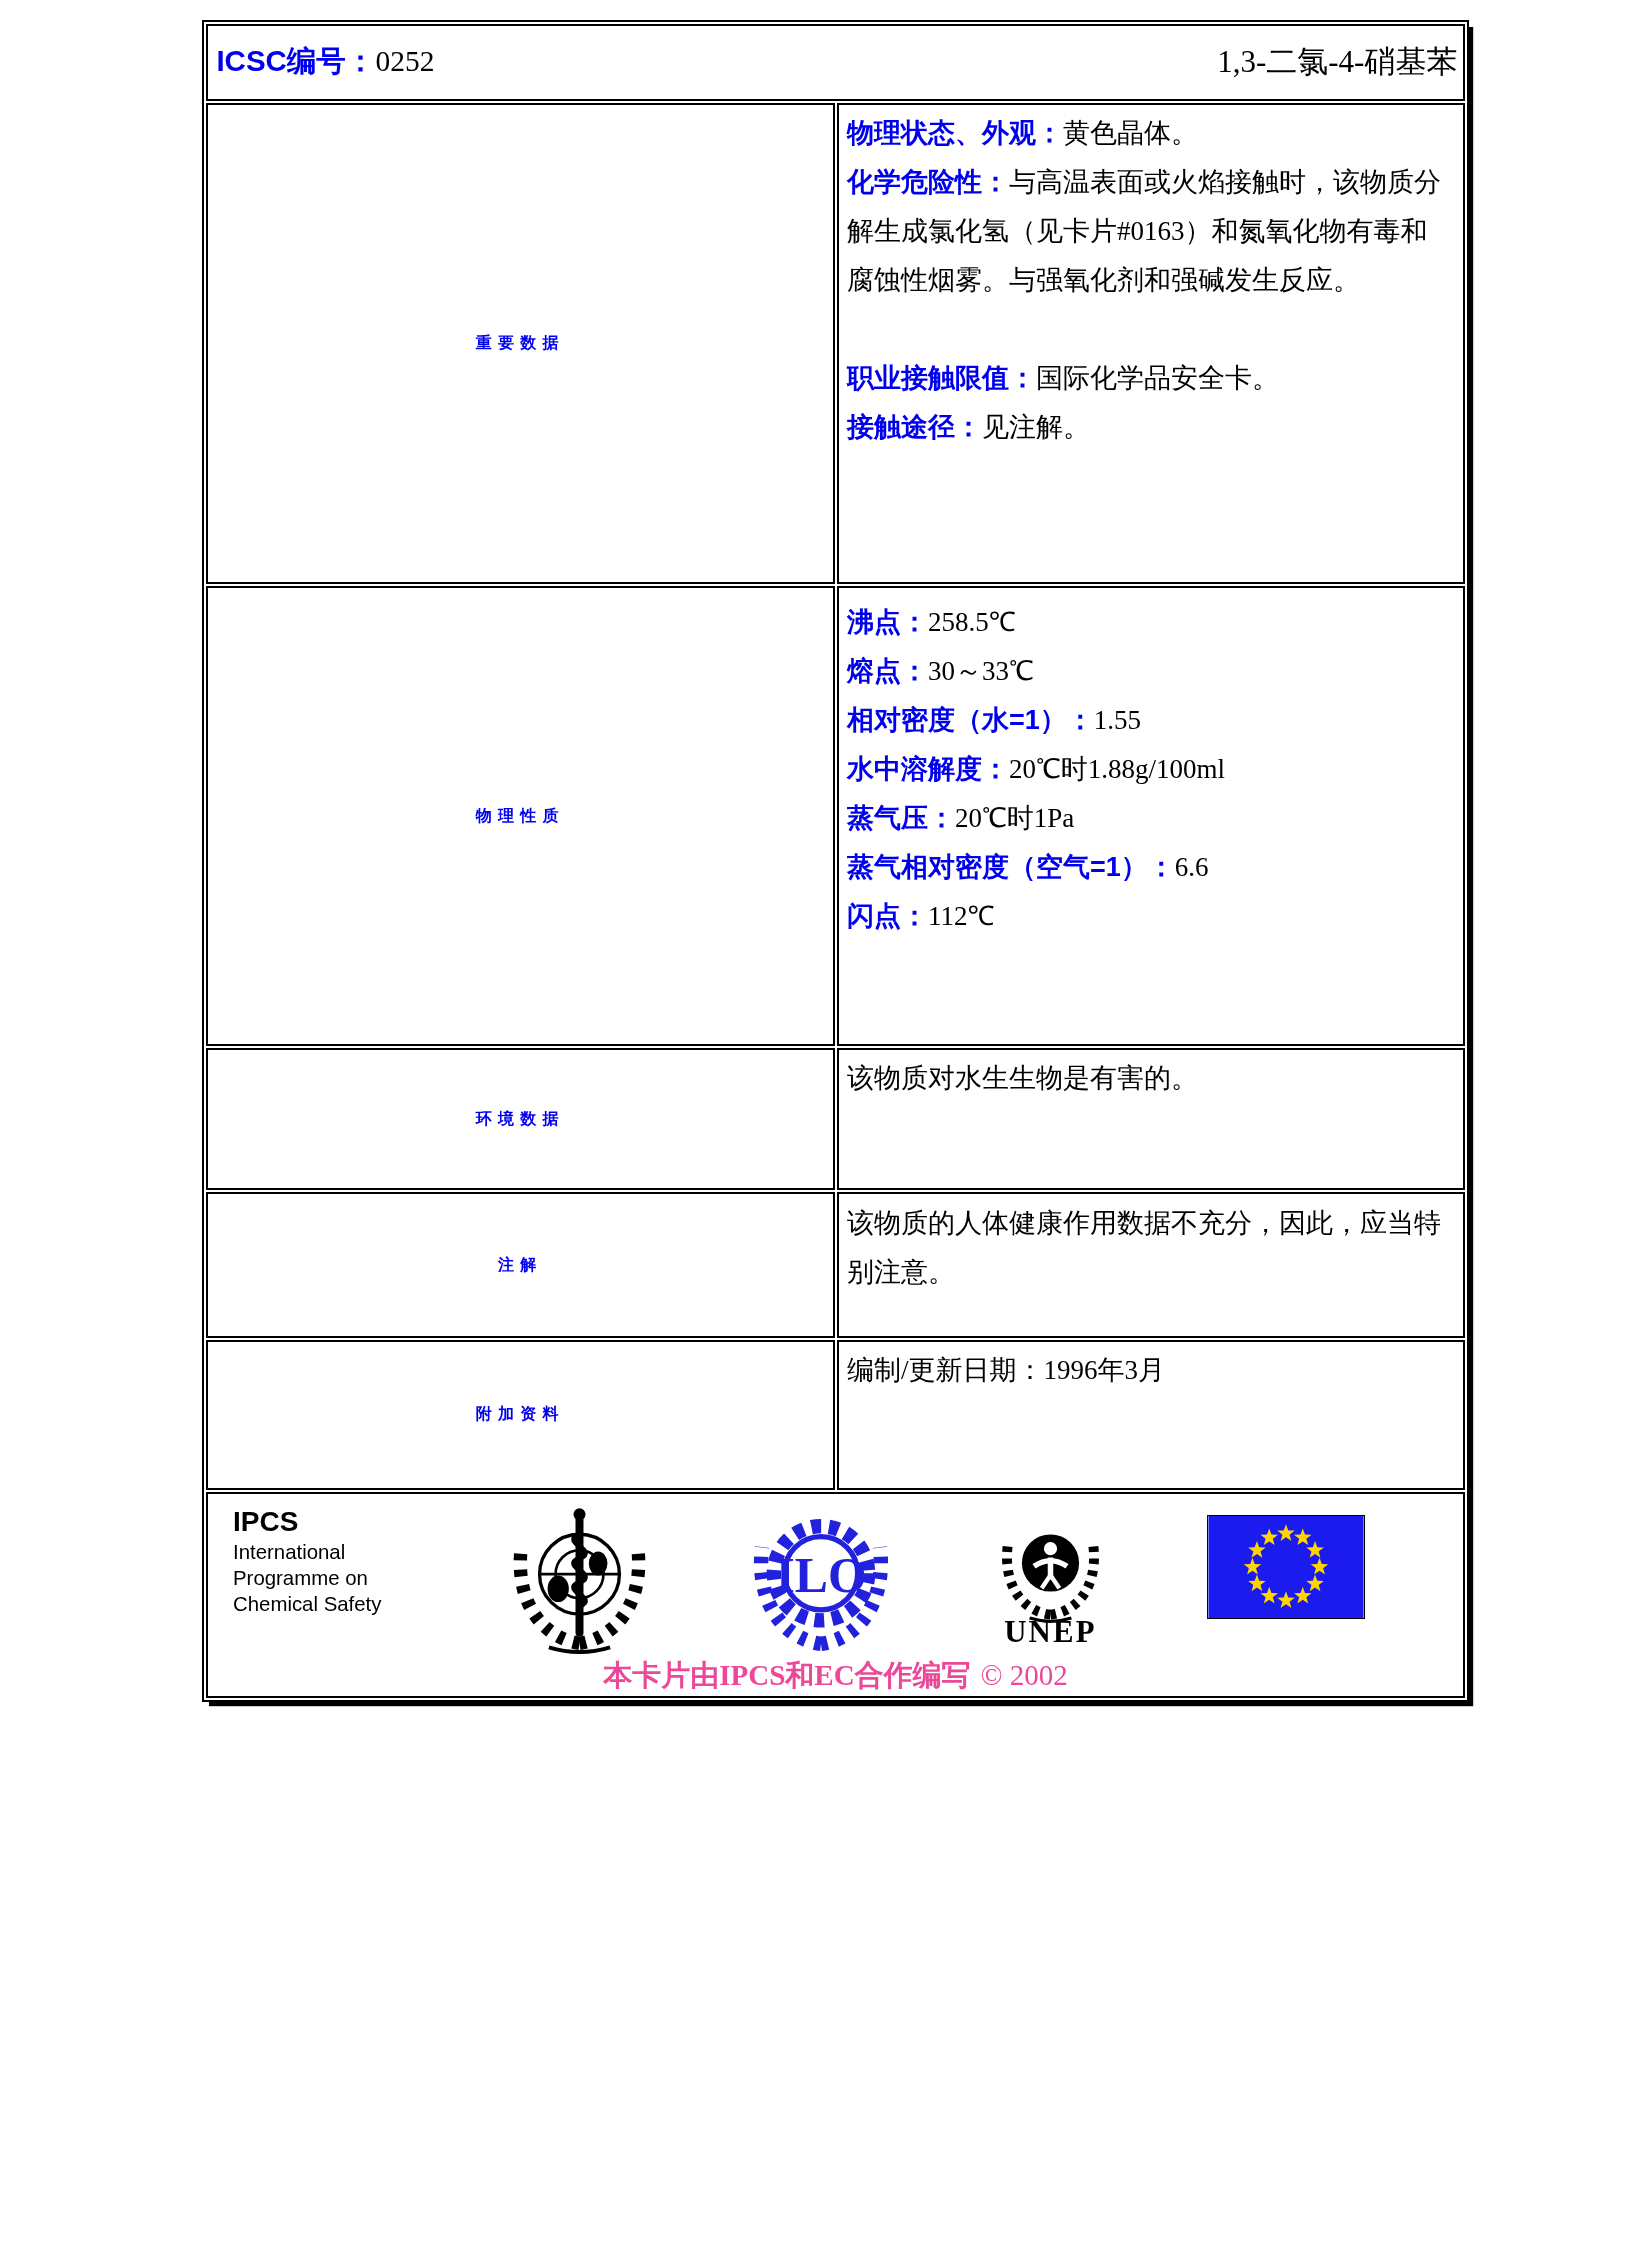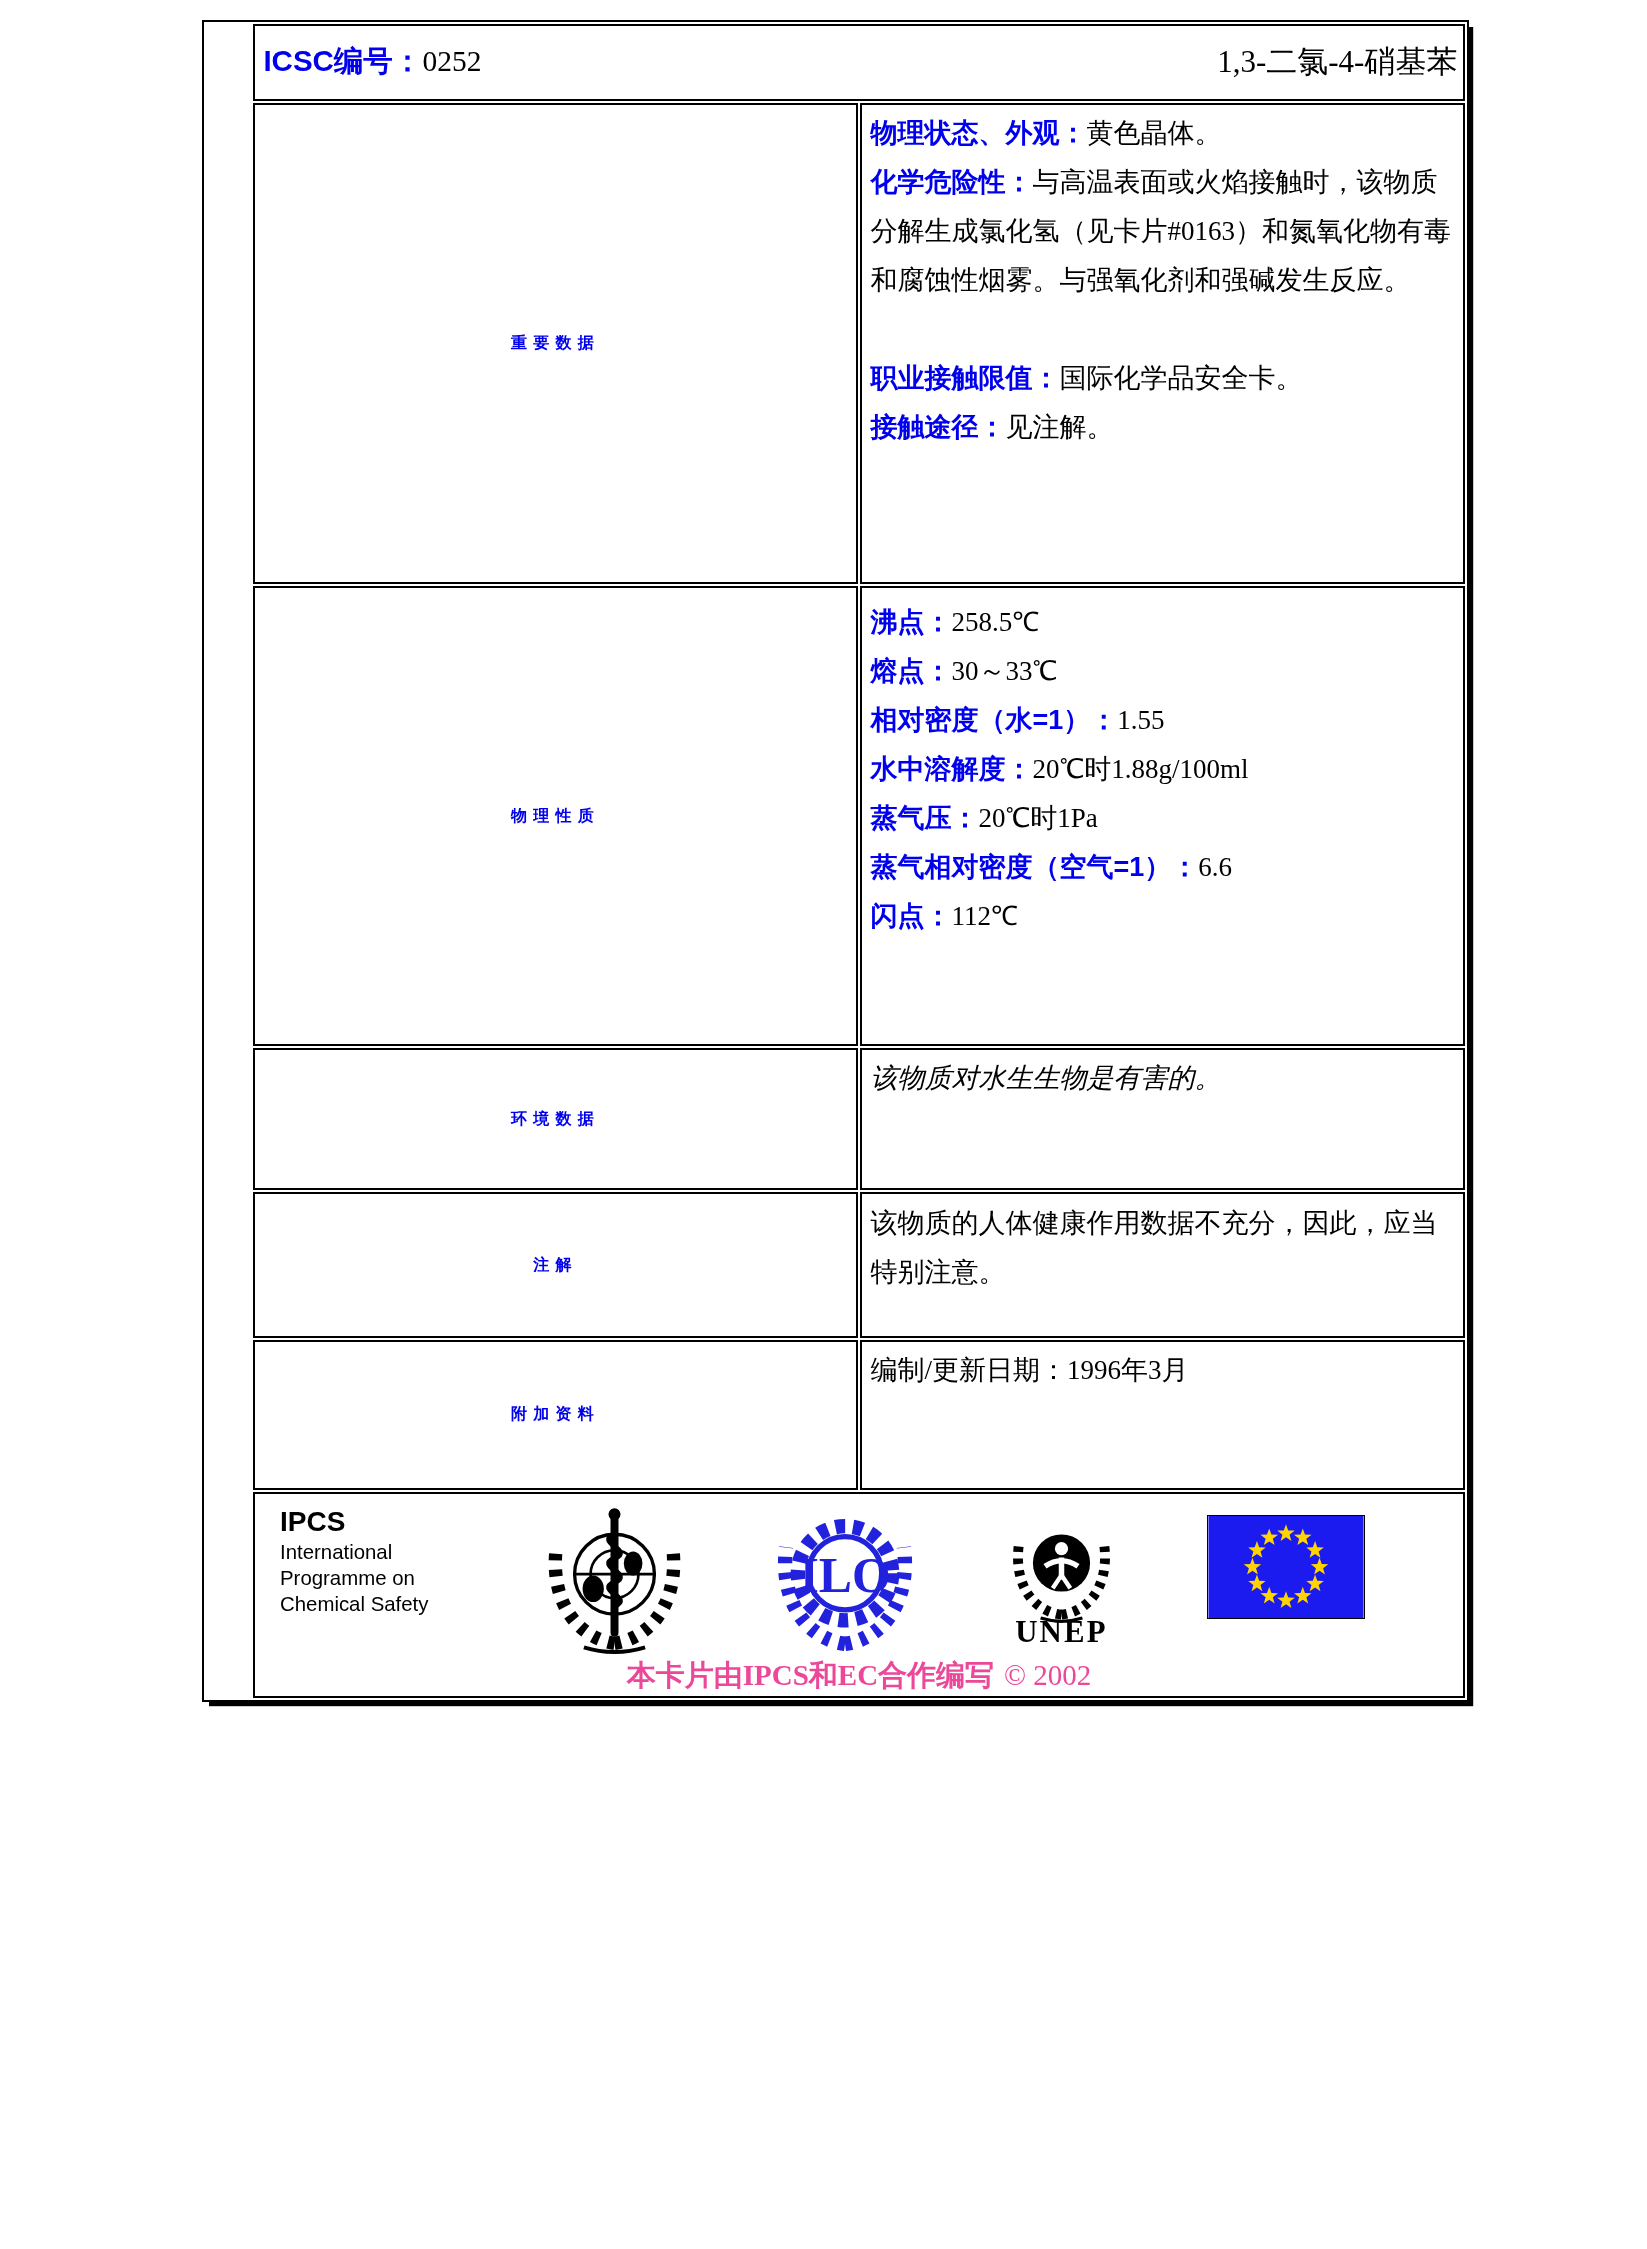--- a/index.html
+++ b/index.html
@@ -25,21 +25,20 @@
   }
   table.card {
     margin-top: 19.7px;
     width: 1267px;
     table-layout: fixed;
     border-collapse: separate;
     border-spacing: 2.1px;
     border: 2.8px solid #000;
     box-shadow: 5.6px 5.6px 0 -1.4px #000;
     background: #fff;
-    padding-left: 47px;
   }
   td { border: 2.1px solid #000; background:#fff; padding:0; vertical-align: top; }
   td.lbl {
     width: 170px;
     vertical-align: middle;
     text-align: center;
     color: #0000ee;
     font-size: 16px;
     font-weight: 600;
     letter-spacing: 6.3px;
@@ -49,21 +48,21 @@
   .ln .k { color:#0000ee; font-weight:600; font-family:"Liberation Sans", sans-serif; }
   .ln .v { color:#000; font-family:"Liberation Serif", serif; }
   .gap { margin-top: 49px; }
   td.hdr { height: 73px; vertical-align: middle; }
   .hdr-flex { display:flex; justify-content:space-between; align-items:center; padding: 0 5.6px 0 8.4px; }
   .hdr-flex .k { color:#0000ee; font-weight:600; font-size:29.5px; }
   .hdr-flex .v { color:#000; font-family:"Liberation Serif", serif; font-size:29.5px; }
   .hdr-right { color:#000; font-family:"Liberation Serif", serif; font-size:31px; }
   td.h-important { height: 469px; }
   td.h-physical  { height: 442px; padding-top: 9.8px; }
-  td.h-env       { height: 130px; font-style: italic; }
+  td.h-env       { height: 130px; }
   td.h-notes     { height: 133px; }
   td.h-addl      { height: 138px; }
   td.h-logos     { height: 193px; }
   td.h-legal     { height: 52px; vertical-align: middle; }
   .logos-row {
     display:flex; justify-content:space-between; align-items:flex-start;
     padding: 11.2px 98px 0 25px;
   }
   .ipcs-block { width: 176px; color:#000; }
   .ipcs-title { font-size: 28px; font-weight: bold; line-height: 34px; }

